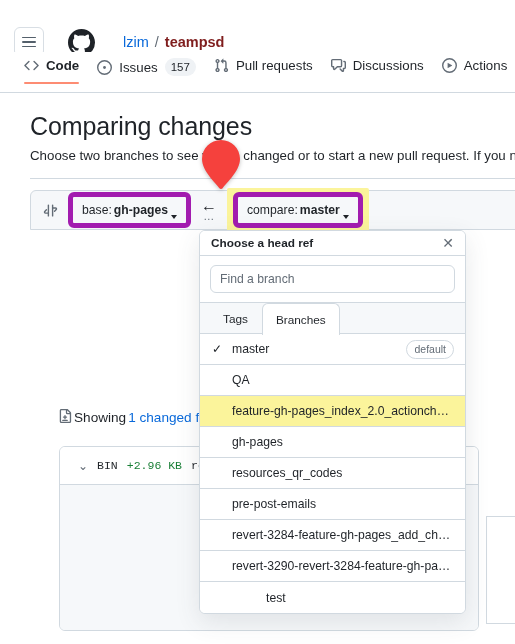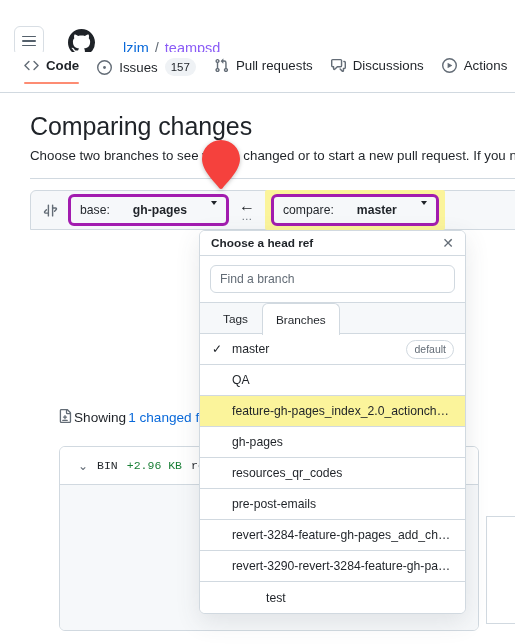--- a/index.html
+++ b/index.html
@@ -8,35 +8,35 @@
     width: 515px; height: 644px;
     overflow: hidden;
     background: #ffffff;
     font-family: "Liberation Sans", sans-serif;
     -webkit-font-smoothing: antialiased;
   }
   #page { position: relative; width: 515px; height: 644px; overflow: hidden; background:#fff; }
 
   
   .topbar {
-    position: absolute; top: 4px; left: 0; width: 515px; height: 52px;
+    position: absolute; top: 16px; left: 0; width: 515px; height: 52px;
     background: #ffffff;
-    display: flex; align-items: flex-end; padding-left: 14px; gap: 12px;
+    display: flex; align-items: center; padding-left: 14px; gap: 12px;
   }
   .hamburger {
     width: 30px; height: 30px; border: 1px solid #d8dee4; border-radius: 6px;
     background: #fff; display: flex; flex-direction: column; justify-content: center;
     align-items: center; gap: 3px; cursor: pointer; flex: none;
   }
   .hamburger span { display:block; width: 14px; height: 1.6px; background: #54606b; border-radius: 1px; }
   .gh-logo { margin-left: 12px; flex: none; display:flex; align-items:center; }
   .breadcrumb { margin-left: 16px; font-size: 14.5px; color: #1f2328; display: flex; align-items: center; gap: 6px; white-space: nowrap; }
   .breadcrumb .owner { color: #0969da; font-weight: 400; }
   .breadcrumb .sep { color: #636c76; font-weight: 300; }
-  .breadcrumb .repo { color: #8b5cf6; font-weight: 400; }
+  .breadcrumb .repo { color: #7f1d1d; font-weight: 700; }
 
   
   .navtabs {
     position: absolute; top: 52px; left: 0; width: 515px; height: 41px;
     display: flex; align-items: flex-start; padding-left: 16px; gap: 2px;
     background: #ffffff;
   }
   .navtabs::after {
     content: ""; position: absolute; left: 0; bottom: 0; width: 515px; height: 1px; background: #d1d9e0;
   }
@@ -70,23 +70,23 @@
   }
 
   
   .compare-box {
     position: absolute; top: 190px; left: 30px; width: 520px; height: 40px;
     background: #f6f8fa; border: 1px solid #d1d9e0; border-radius: 6px 6px 0 0;
     display: flex; align-items: center; padding-left: 12px; gap: 10px;
   }
   .swap-ico { color: #636c76; display:flex; align-items:center; flex:none; }
   .branch-btn {
-    border: 3px solid #a21caf; background: #f6f8fa; border-radius: 6px;
+    border: 5px solid #a21caf; background: #f6f8fa; border-radius: 6px;
     font-size: 12.2px; color: #1f2328; padding: 4px 9px;
-    display: flex; align-items: flex-start; gap: 23px; cursor: pointer; white-space: nowrap;
+    display: flex; align-items: flex-end; gap: 2px; cursor: pointer; white-space: nowrap;
     line-height: 18px;
   }
   .branch-btn .bold { font-weight: 600; }
   .caret { width:0;height:0;border-left:3.5px solid transparent;border-right:3.5px solid transparent;border-top:4px solid #1f2328; display:inline-block; margin-left:1px;}
   .arrow-left { color: #1f2328; font-size: 16px; display:flex; flex-direction:column; align-items:center; line-height:0.75; flex:none; }
   .arrow-left .dots { font-size: 11px; color:#636c76; letter-spacing:0.5px; }
   .compare-highlight {
     background: #fbf49b; padding: 4px 6px; border-radius: 2px; display:flex; align-items:center;
   }
 

